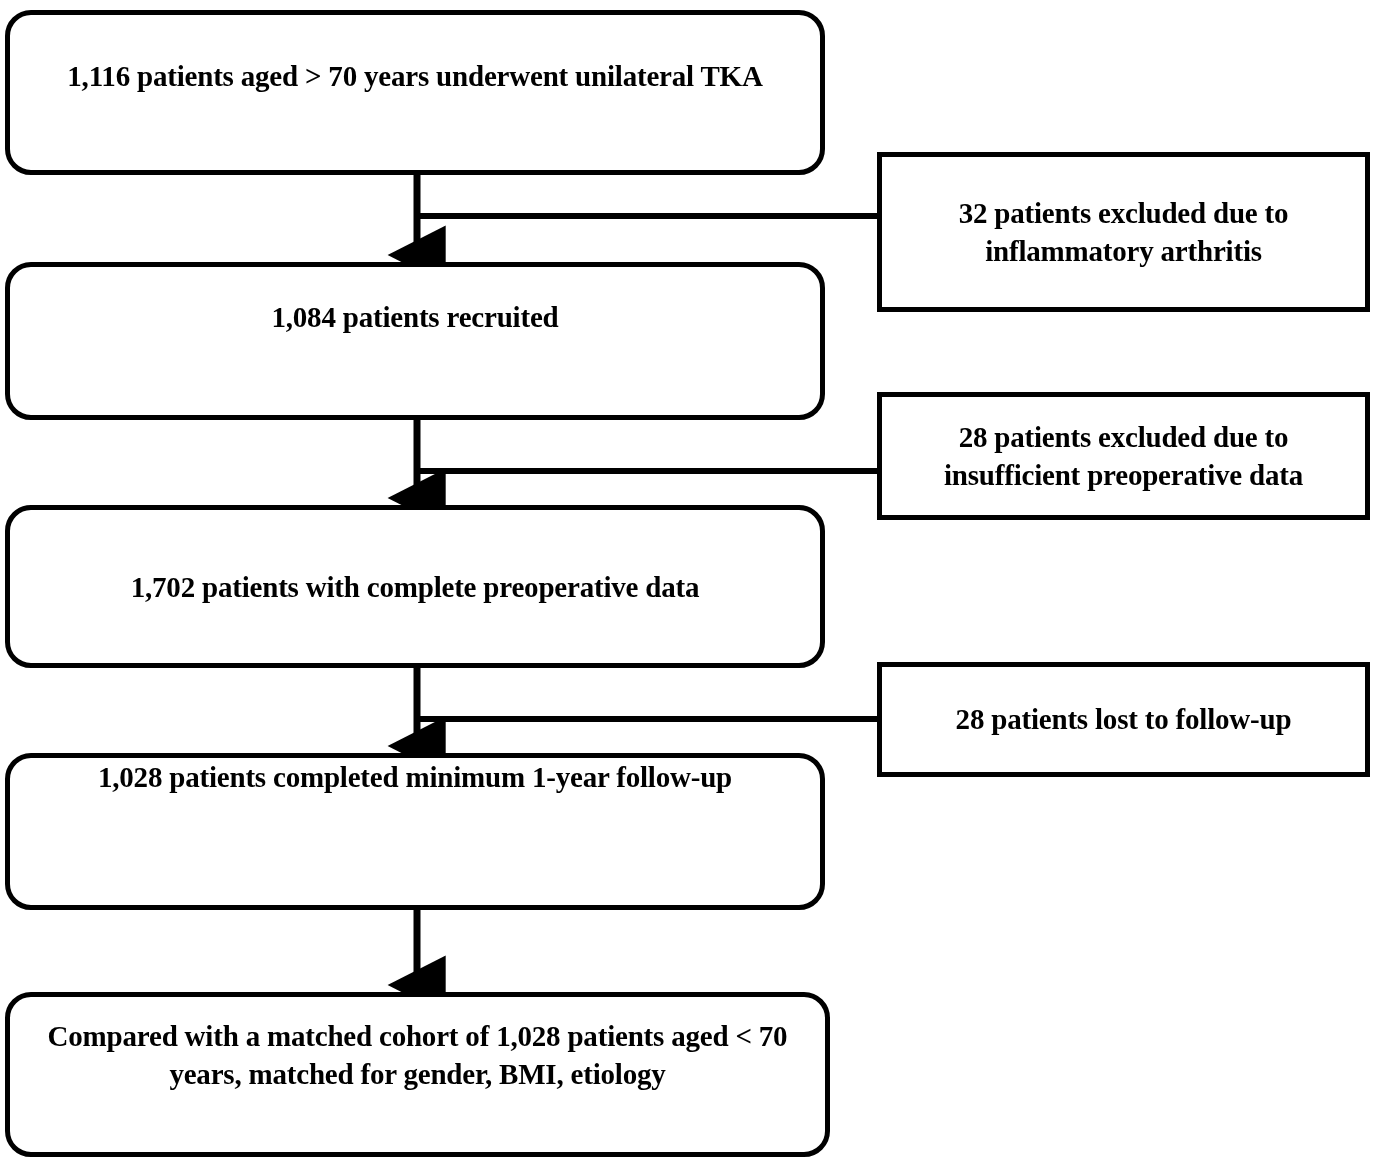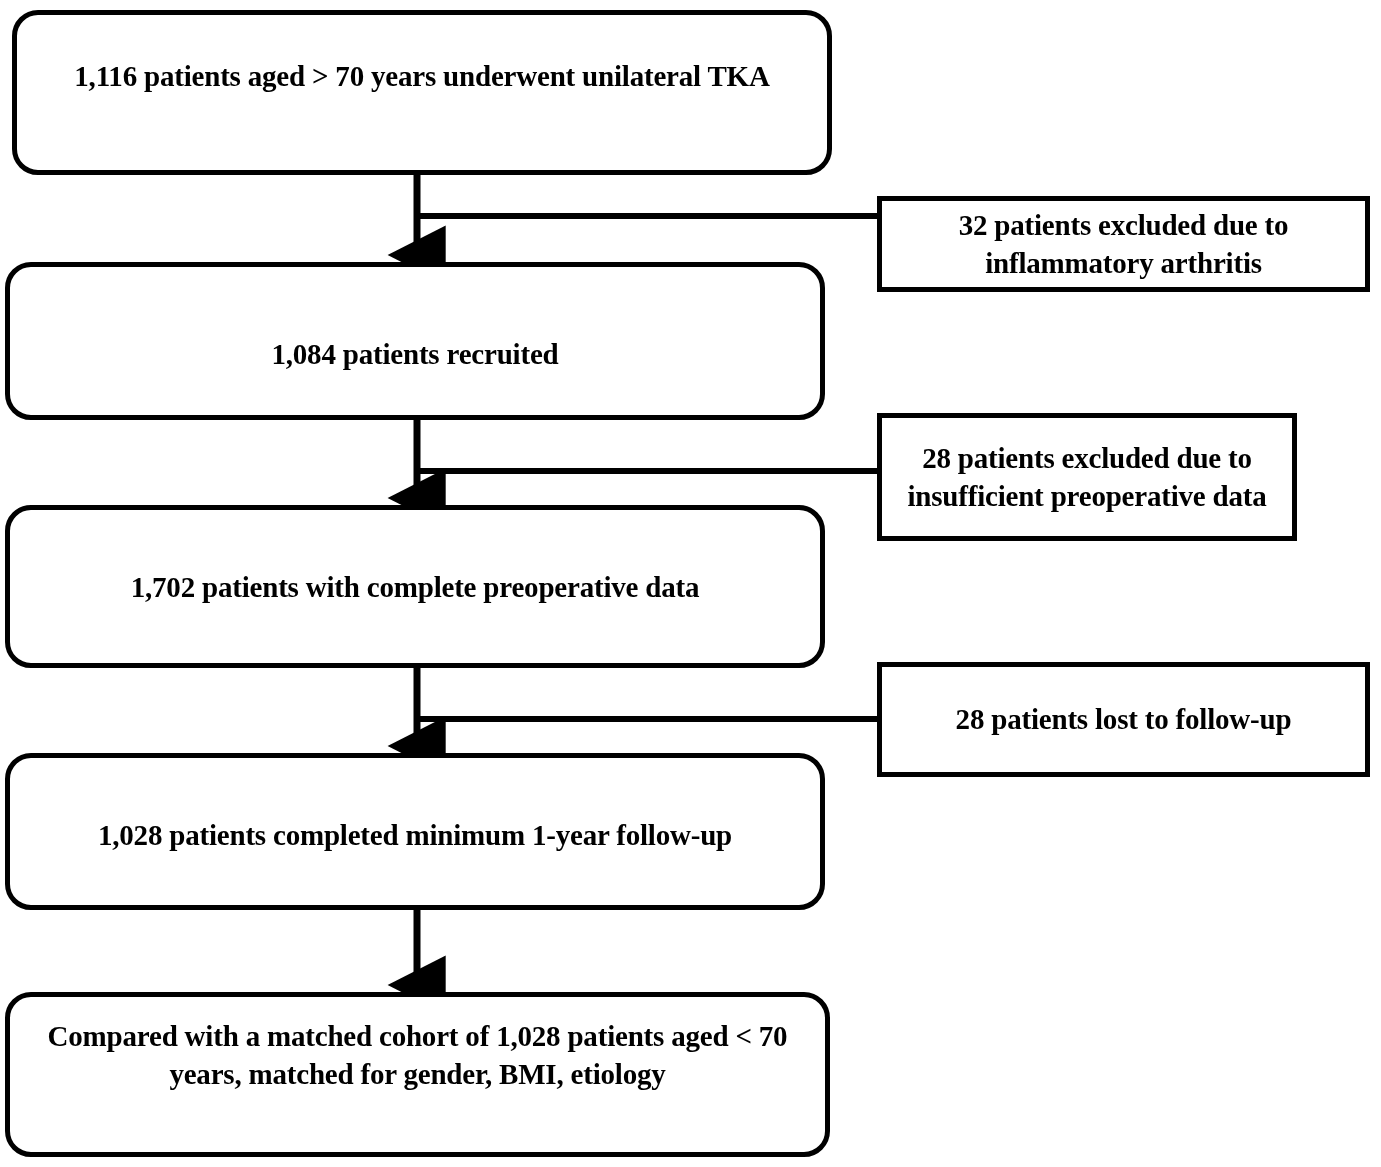--- a/index.html
+++ b/index.html
@@ -75,45 +75,45 @@
 
     <line x1="417" y1="471" x2="879" y2="471" stroke="#000000" stroke-width="6"></line>
 
     <line x1="417" y1="668" x2="417" y2="746" stroke="#000000" stroke-width="7" marker-end="url(#arrowhead)"></line>
 
     <line x1="417" y1="719" x2="879" y2="719" stroke="#000000" stroke-width="6"></line>
 
     <line x1="417" y1="910" x2="417" y2="985" stroke="#000000" stroke-width="7" marker-end="url(#arrowhead)"></line>
   </svg>
 
-  <div class="node main" id="node-enrolled" style="left: 5px; top: 10px; width: 820px; height: 165px; padding-top: 42px; margin-left: 7px;">
+  <div class="node main" id="node-enrolled" style="left: 5px; top: 10px; width: 820px; height: 165px; padding-top: 42px;">
     <span class="node-text">1,116 patients aged &gt; 70 years underwent unilateral TKA</span>
   </div>
 
-  <div class="node main" id="node-recruited" style="left: 5px; top: 262px; width: 820px; height: 158px; padding-top: 68px;">
+  <div class="node main" id="node-recruited" style="left: 5px; top: 262px; width: 820px; height: 158px; padding-top: 31px;">
     <span class="node-text">1,084 patients recruited</span>
   </div>
 
   <div class="node main" id="node-complete-preop" style="left: 5px; top: 505px; width: 820px; height: 163px; padding-top: 58px;">
     <span class="node-text">1,702 patients with complete preoperative data</span>
   </div>
 
-  <div class="node main" id="node-completed-followup" style="left: 5px; top: 753px; width: 820px; height: 157px; padding-top: 58px;">
+  <div class="node main" id="node-completed-followup" style="left: 5px; top: 753px; width: 820px; height: 157px; ">
     <span class="node-text">1,028 patients completed minimum 1-year follow-up</span>
   </div>
 
   <div class="node main" id="node-matched-cohort" style="left: 5px; top: 992px; width: 825px; height: 165px; padding-top: 20px;">
     <span class="node-text">Compared with a matched cohort of 1,028 patients aged &lt; 70 years, matched for gender, BMI, etiology</span>
   </div>
 
-  <div class="node side" id="node-excluded-arthritis" style="left: 877px; top: 152px; width: 493px; height: 96px; margin-top: 44px;">
+  <div class="node side" id="node-excluded-arthritis" style="left: 877px; top: 152px; width: 493px; height: 160px;">
     <span class="node-text">32 patients excluded due to inflammatory arthritis</span>
   </div>
 
-  <div class="node side" id="node-excluded-insufficient" style="left: 877px; top: 413px; width: 420px; height: 128px;">
+  <div class="node side" id="node-excluded-insufficient" style="left: 877px; top: 392px; width: 493px; height: 128px;">
     <span class="node-text">28 patients excluded due to insufficient preoperative data</span>
   </div>
 
   <div class="node side" id="node-lost-followup" style="left: 877px; top: 662px; width: 493px; height: 115px;">
     <span class="node-text">28 patients lost to follow-up</span>
   </div>
 
 </div>
 
 </body></html>

